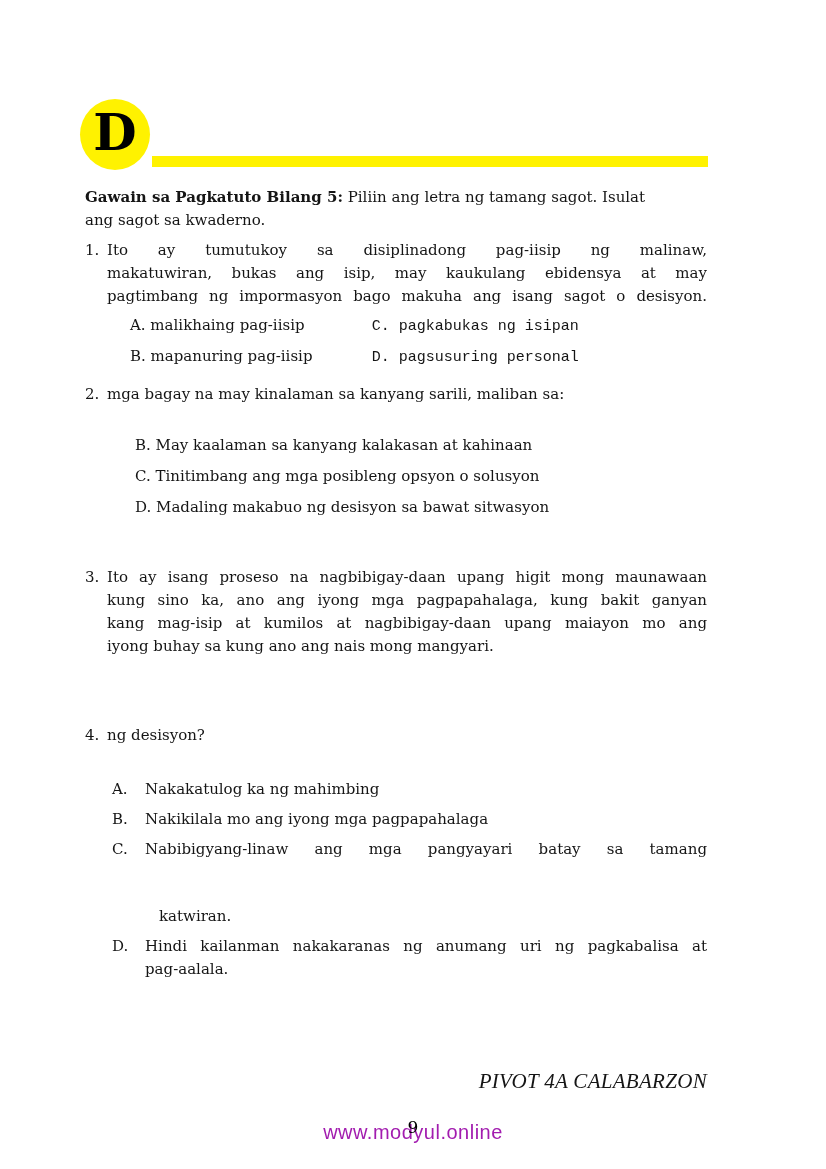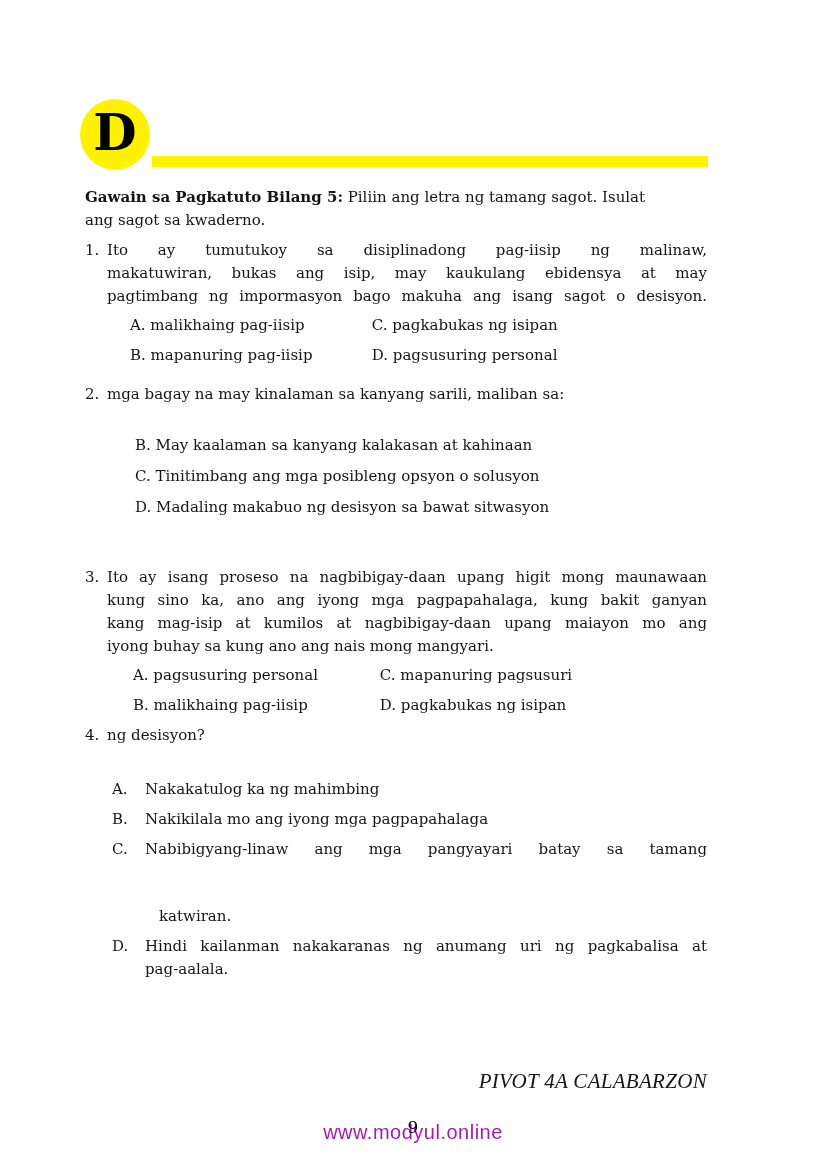--- a/index.html
+++ b/index.html
@@ -31,21 +31,21 @@
   .blk{position:absolute;left:85px;width:622px;font-size:15px;line-height:23px;}
   .heading .bold{font-weight:bold;}
   .qnum{position:absolute;left:0;top:0;}
   .qline{margin-left:22px;}
   .just{text-align:justify;text-align-last:justify;}
   .plain{white-space:nowrap;}
   
   .optgrid{left:130px;width:578px;}
   .optrow{margin-bottom:7px;white-space:nowrap;}
   .optrow .col1{display:inline-block;width:237px;}
-  .optrow .col2{display:inline-block;}
+  .optrow .col2{display:inline-block;font-family:Liberation Mono, monospace;}
   
   .optlist{left:135px;width:573px;}
   .optlist .opt{margin-bottom:8px;white-space:nowrap;}
   
   .optindent{left:112px;width:595px;}
   .q4opt{position:relative;margin-bottom:7px;}
   .q4opt .letter{position:absolute;left:0;top:0;}
   .q4opt .otext{margin-left:33px;}
   .subindent{padding-left:14px;margin-top:44px;}
   
@@ -108,30 +108,20 @@
     <div class="opt">D. Madaling makabuo ng desisyon sa bawat sitwasyon</div>
   </div>
 
   <div class="blk" style="top:566px">
     <span class="qnum">3.</span>
     <div class="qline just">Ito ay isang proseso na nagbibigay-daan upang higit mong maunawaan</div>
     <div class="qline just">kung sino ka, ano ang iyong mga pagpapahalaga, kung bakit ganyan</div>
     <div class="qline just">kang mag-isip at kumilos at nagbibigay-daan upang maiayon mo ang</div>
     <div class="qline plain">iyong buhay sa kung ano ang nais mong mangyari.</div>
   </div>
-  <div class="blk optgrid" style="top:664px;left:133px">
-    <div class="optrow">
-      <span class="col1" style="width:242px">A. pagsusuring personal</span>
-      <span class="col2">C. mapanuring pagsusuri</span>
-    </div>
-    <div class="optrow">
-      <span class="col1" style="width:242px">B. malikhaing pag-iisip</span>
-      <span class="col2">D. pagkabukas ng isipan</span>
-    </div>
-  </div>
 
   <div class="blk" style="top:724px">
     <span class="qnum">4.</span>
     <div class="qline plain">ng desisyon?</div>
   </div>
   <div class="blk optindent" style="top:778px">
     <div class="q4opt">
       <span class="letter">A.</span>
       <div class="otext plain">Nakakatulog ka ng mahimbing</div>
     </div>

